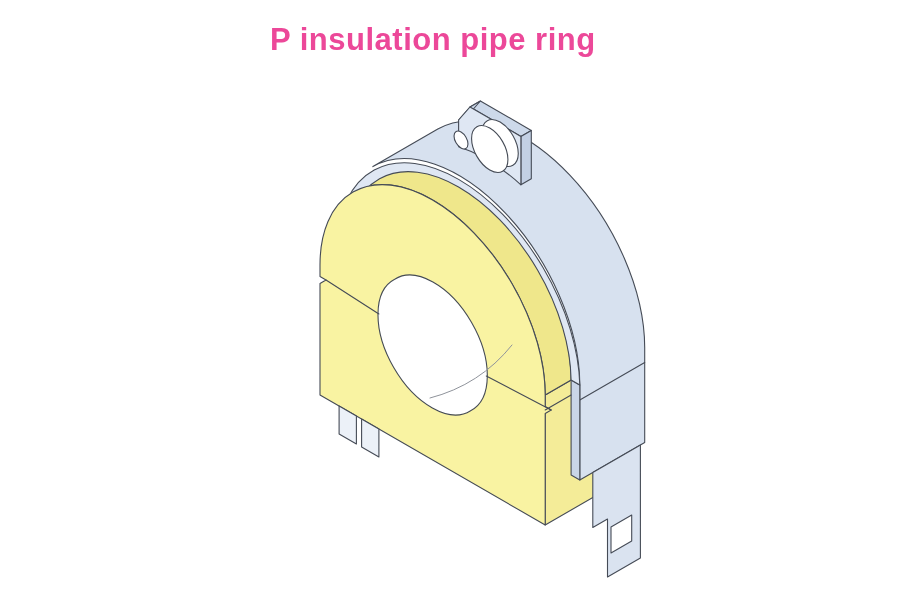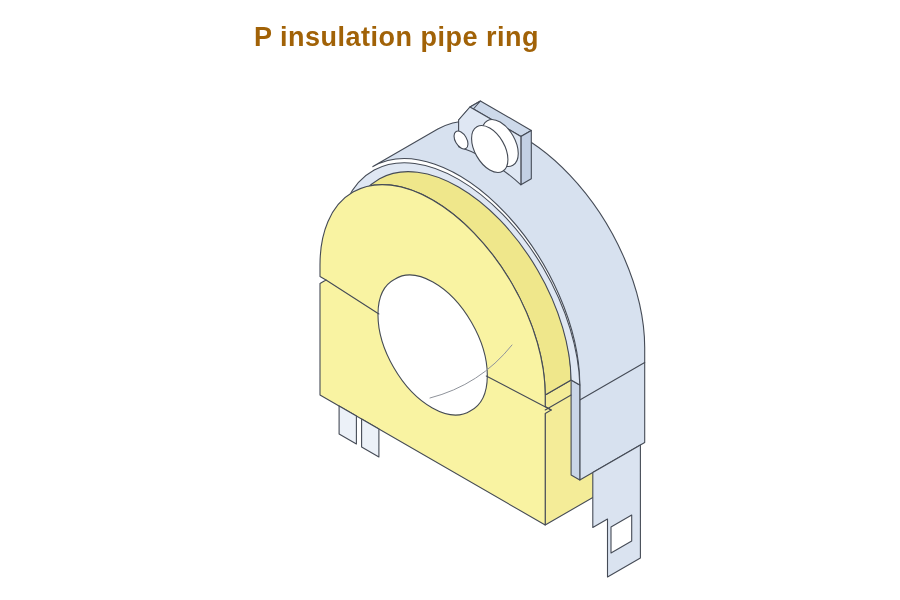--- a/index.html
+++ b/index.html
@@ -1,22 +1,22 @@
 <!DOCTYPE html>
 <html><head>
 <meta charset="utf-8">
 <style>
   html,body{margin:0;padding:0;}
   body{
     width:900px;height:600px;position:relative;overflow:hidden;
     background:#ffffff;font-family:"Liberation Sans",sans-serif;
   }
   .title{
-    position:absolute;left:254px;top:22px;
-    font-size:27px;font-weight:600;color:#a16207;letter-spacing:.5px;
+    position:absolute;left:270px;top:22px;
+    font-size:31px;font-weight:600;color:#ec4899;letter-spacing:.5px;
   }
   svg{position:absolute;left:0;top:0;}
   svg path, svg line{
     stroke:#454b56;stroke-width:1.1;
     stroke-linejoin:round;stroke-linecap:round;
     vector-effect:none;
   }
   .ln{fill:none;}
   .thin{stroke:#8f939b;stroke-width:1;fill:none;}
 </style>

